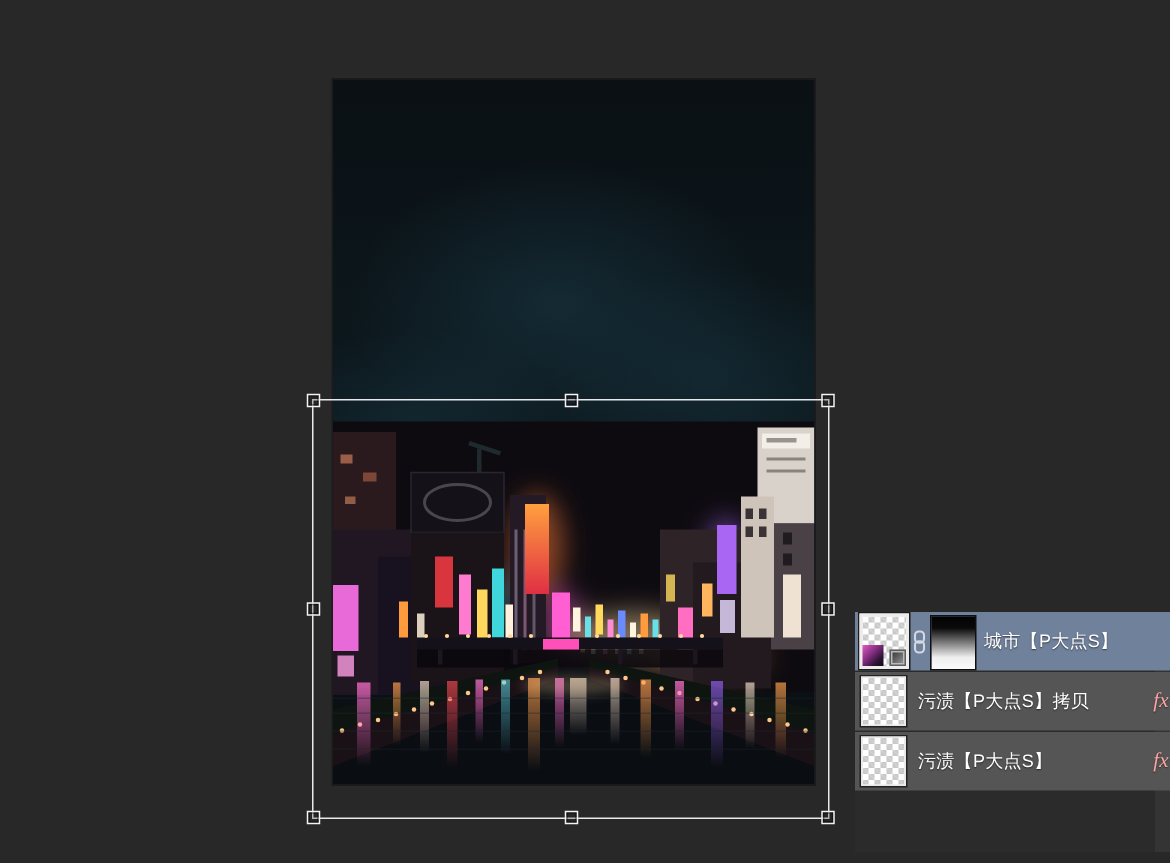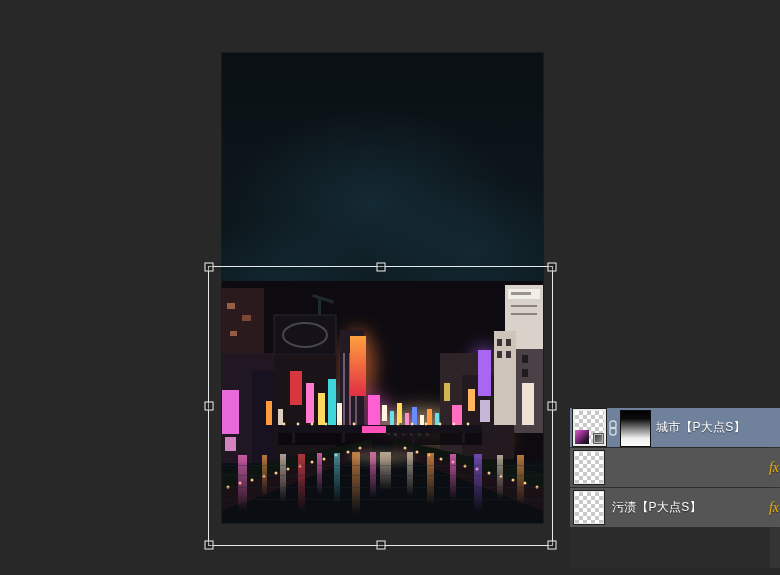--- a/index.html
+++ b/index.html
@@ -101,21 +101,21 @@
     background:linear-gradient(#d6d6d6,#a8a8a8);
   }
   .grad-thumb .grad-stop{
     position:absolute;left:40%;bottom:1px;width:0;height:0;
     border-left:4px solid transparent;border-right:4px solid transparent;
     border-bottom:5px solid #222222;
   }
   .fx-label{
     position:absolute;right:23px;top:50%;transform:translateY(-50%);
     font-family:"Liberation Serif","DejaVu Serif",serif;
-    font-style:italic;font-size:14px;color:#eab308;
+    font-style:italic;font-size:14px;color:#fca5a5;
     text-shadow:0 1px 1px rgba(0,0,0,.5);
   }
   .fx-pill{
     position:absolute;right:3px;top:1px;bottom:1px;width:15px;
     border-radius:3px;
     background:linear-gradient(#a2a2a2,#585858);
     box-shadow:inset 0 0 0 1px rgba(0,0,0,.3);
     border:none;padding:0;cursor:pointer;
   }
   .fx-pill .tri{
@@ -373,20 +373,21 @@
       <svg class="chain" viewBox="0 0 10 16">
         <rect x="2" y="1" width="6" height="7.5" rx="2.5" fill="none" stroke="#d2d8e2" stroke-width="1.4"></rect>
         <rect x="2" y="7.5" width="6" height="7.5" rx="2.5" fill="none" stroke="#d2d8e2" stroke-width="1.4"></rect>
       </svg>
       <div class="mask-thumb"></div>
       <span class="layer-label lbl-1">城市【P大点S】</span>
     </div>
 
     <div class="layer-row">
       <div class="thumb thumb-sm checker"></div>
+      <span class="layer-label lbl-23">污渍【P大点S】拷贝</span>
       <span class="fx-label">fx</span>
       <button class="fx-pill">
         <span class="tri"></span>
       </button>
     </div>
 
     <div class="layer-row">
       <div class="thumb thumb-sm checker"></div>
       <span class="layer-label lbl-23">污渍【P大点S】</span>
       <span class="fx-label">fx</span>

